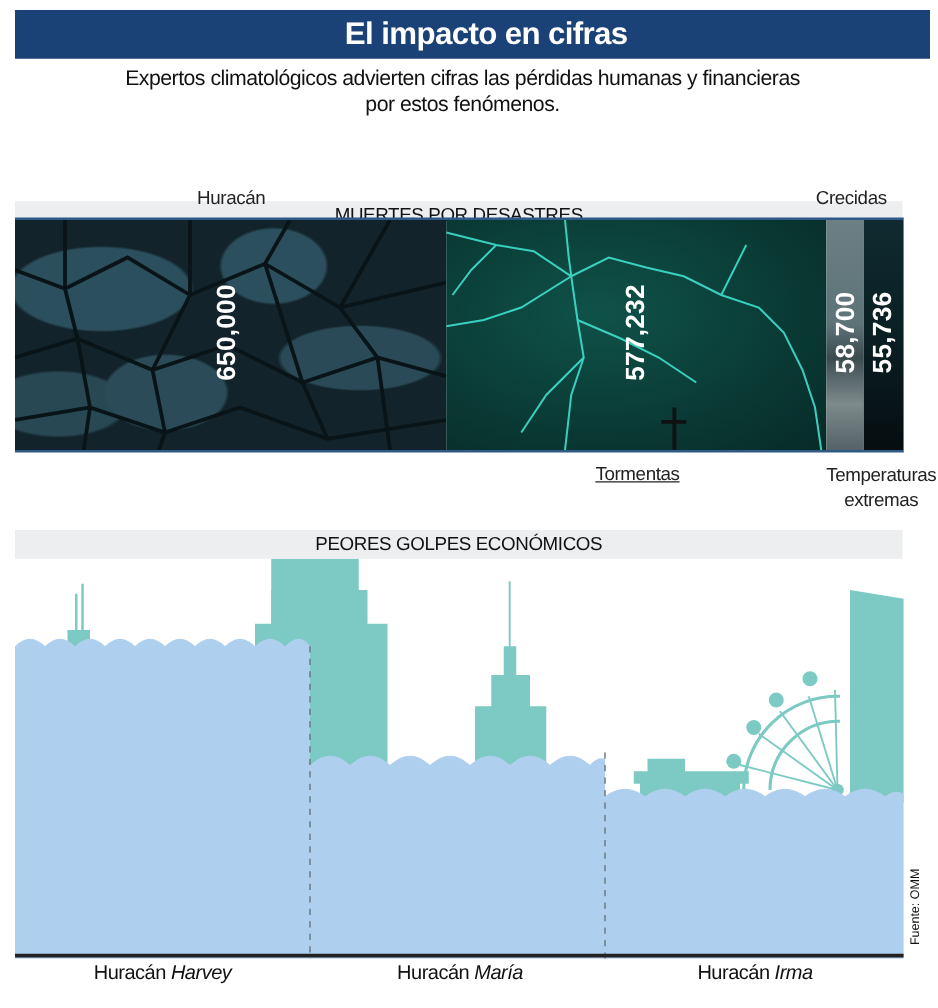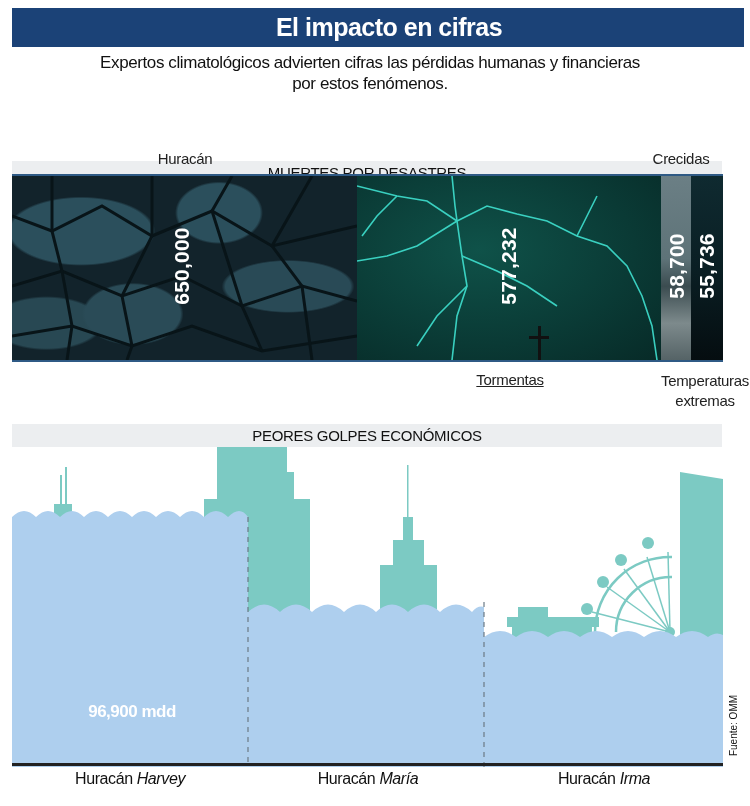--- a/index.html
+++ b/index.html
@@ -140,21 +140,20 @@
     <path fill="#aecfee" d="M472 190 Q488 178 504 190 Q520 178 536 190 Q552 178 568 190 Q584 178 600 190 Q616 178 632 190 Q648 178 664 190 Q680 178 696 190 Q704 184 711 188 L711 320 L472 320 Z"></path>
 
     <g stroke="#6b7a85" stroke-width="1.2" stroke-dasharray="5 5">
       <line x1="236" y1="70" x2="236" y2="345"></line>
       <line x1="472" y1="155" x2="472" y2="345"></line>
     </g>
 
     <rect x="0" y="316" width="711" height="3" fill="#222"></rect>
   </svg>
 
-  <div class="money" style="left:40px; top:255px; width:160px;">96,900 mdd</div>
 </div>
 
 <div class="hurr" style="left:40px; width:180px;">
   <span>Huracán</span> <i>Harvey</i>
 </div>
 <div class="hurr" style="left:278px; width:180px;">
   <span>Huracán</span> <i>María</i>
 </div>
 <div class="hurr" style="left:514px; width:180px;">
   <span>Huracán</span> <i>Irma</i>

